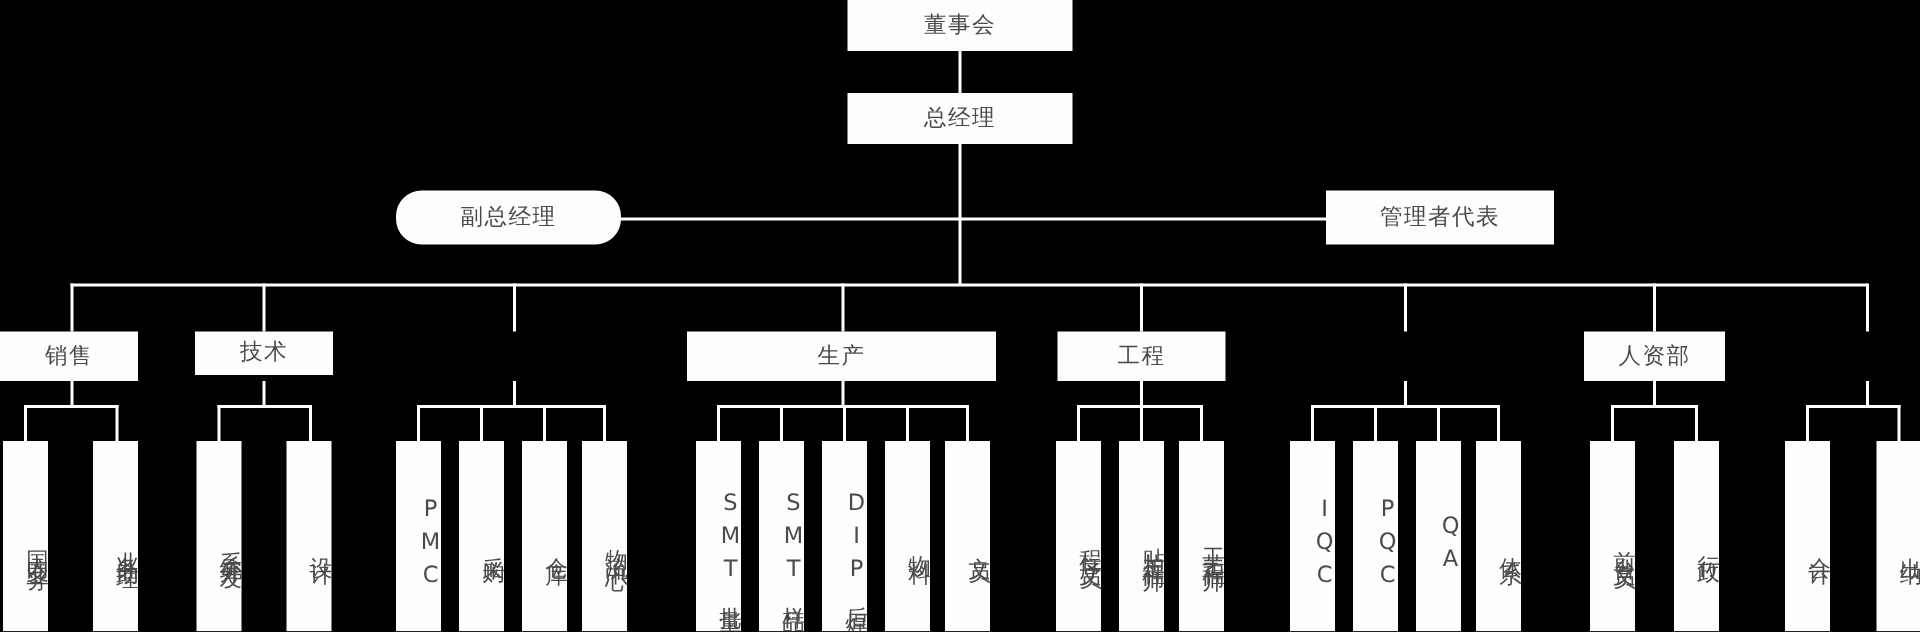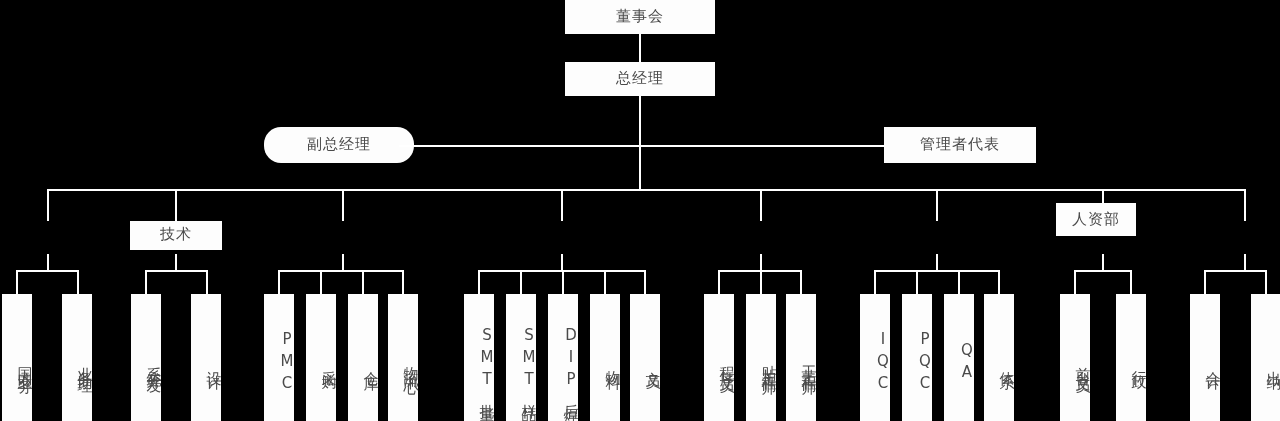--- a/index.html
+++ b/index.html
@@ -70,22 +70,25 @@
 
   <div class="line vt" style="left:47px; top:189px; width:2px; height:32px;"></div>
   <div class="line vt" style="left:175px; top:189px; width:2px; height:32px;"></div>
   <div class="line vt" style="left:342px; top:189px; width:2px; height:32px;"></div>
   <div class="line vt" style="left:561px; top:189px; width:2px; height:32px;"></div>
   <div class="line vt" style="left:760px; top:189px; width:2px; height:32px;"></div>
   <div class="line vt" style="left:936px; top:189px; width:2px; height:32px;"></div>
   <div class="line vt" style="left:1102px; top:189px; width:2px; height:32px;"></div>
   <div class="line vt" style="left:1244px; top:189px; width:2px; height:32px;"></div>
 
+  <div class="box h" style="left:0px; top:221px; width:92px; height:33px;">销售</div>
   <div class="box h" style="left:130px; top:221px; width:92px; height:29px;font-family:Liberation Mono, monospace;">技术</div>
-  <div class="box h" style="left:1056px; top:203px; width:80px; height:33px;">人资部</div>
+  <div class="box h" style="left:458px; top:221px; width:206px; height:33px;">生产</div>
+  <div class="box h" style="left:705px; top:221px; width:112px; height:33px;">工程</div>
+  <div class="box h" style="left:1056px; top:221px; width:94px; height:33px;">人资部</div>
 
   <div class="line vt" style="left:47px; top:254px; width:2px; height:18px;"></div>
   <div class="line hz" style="left:16px; top:270px; width:63px; height:2px;"></div>
   <div class="line vt" style="left:16px; top:270px; width:2px; height:24px;"></div>
   <div class="line vt" style="left:77px; top:270px; width:2px; height:24px;"></div>
 
   <div class="box v" style="left:2px; top:294px; width:30px; height:127px;">国内业务</div>
   <div class="box v" style="left:62px; top:294px; width:30px; height:127px;">业务助理</div>
 
   <div class="line vt" style="left:175px; top:254px; width:2px; height:18px;"></div>

